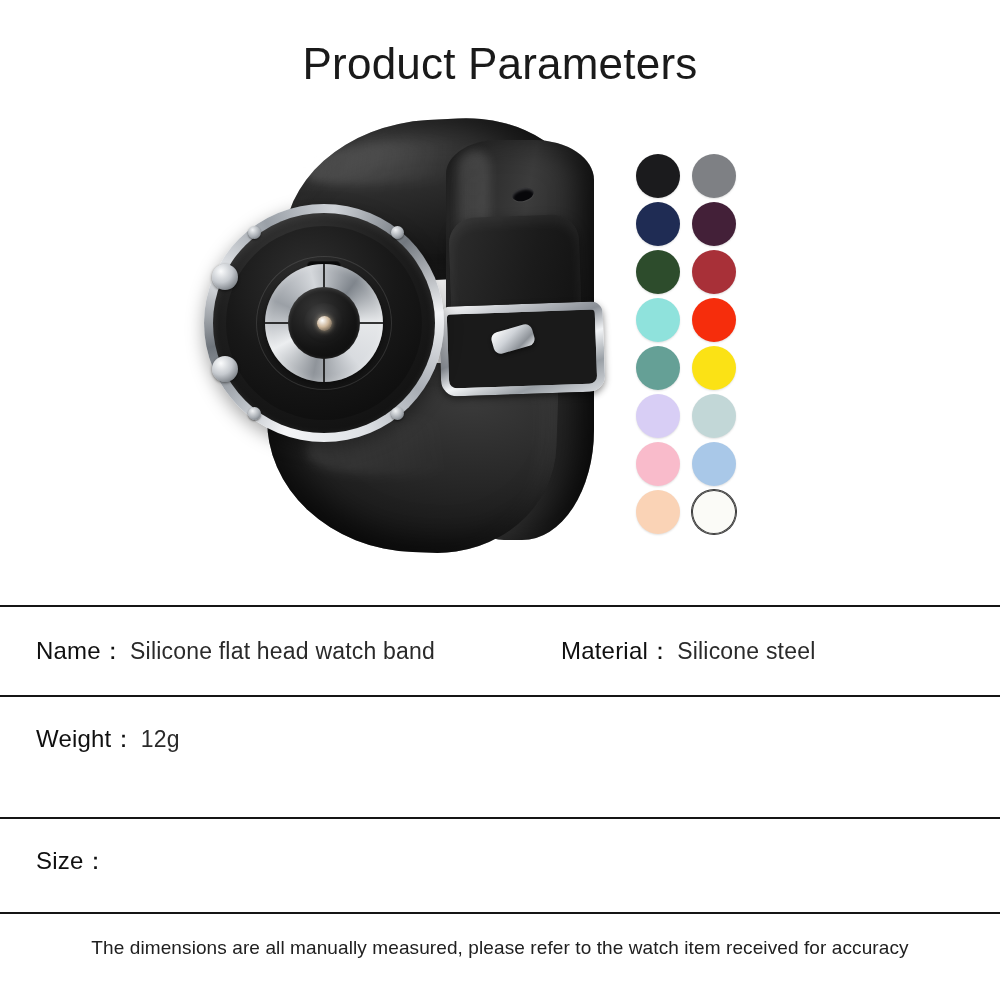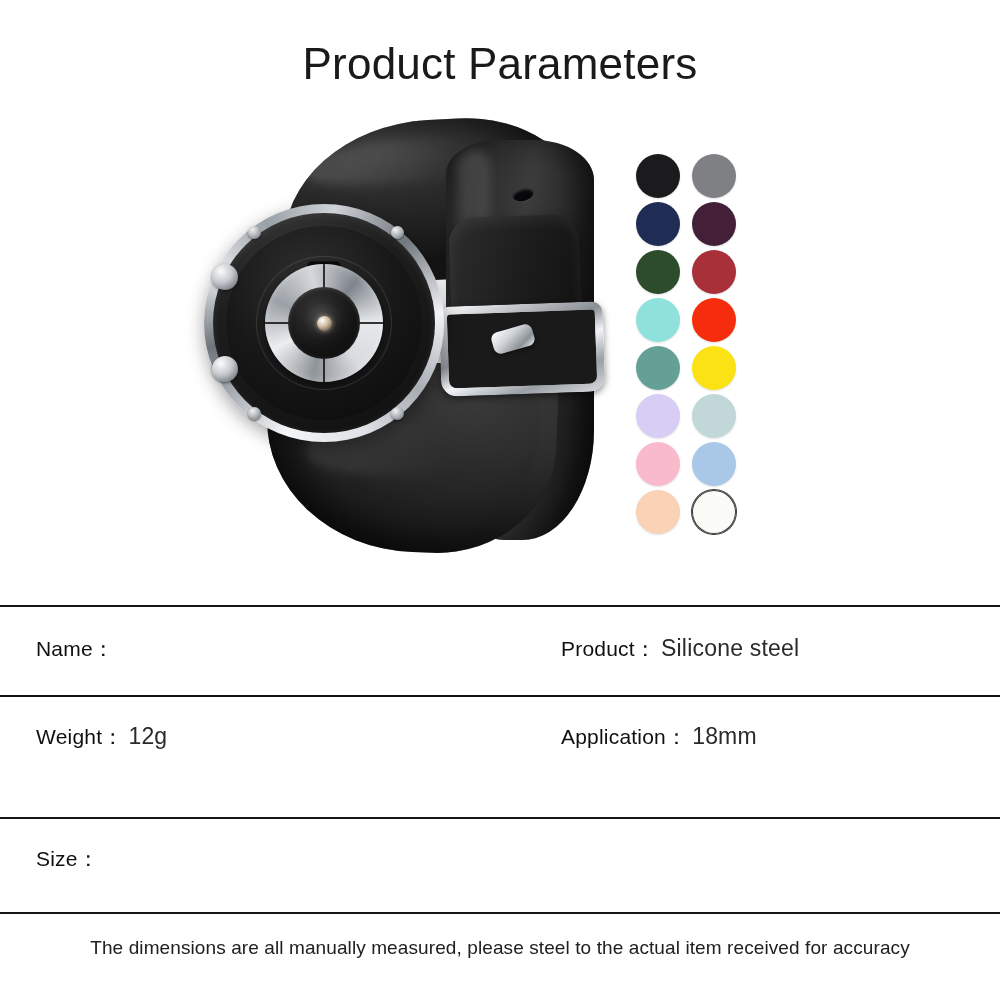--- a/index.html
+++ b/index.html
@@ -329,21 +329,21 @@
     left: 0;
     width: 1000px;
   }
   .spec-cell {
     position: absolute;
     white-space: nowrap;
     display: flex;
     align-items: baseline;
   }
   .spec-label {
-    font-size: 21px;
+    font-size: 24px;
     font-weight: 400;
     color: #101010;
     letter-spacing: .2px;
   }
   .spec-value {
     font-size: 23px;
     font-weight: 300;
     color: #2a2a2a;
     margin-left: 5px;
     letter-spacing: .2px;
@@ -429,45 +429,42 @@
       <div class="swatch outlined" title="white" style="background: rgb(251, 251, 247);"></div>
     </div>
 
   </div>
 
   <div class="divider" style="top:593px;"></div>
 
   <div class="spec-row" style="top:593px; height:90px;">
     <div class="spec-cell" style="left:36px; top:30px;">
       <span class="spec-label">Name：</span>
+      <span class="spec-value">Silicone flat head watch band</span>
     </div>
     <div class="spec-cell" style="left:561px; top:30px;">
-      <span class="spec-label">Product：</span>
+      <span class="spec-label">Material：</span>
       <span class="spec-value">Silicone steel</span>
     </div>
   </div>
 
   <div class="divider" style="top:683px;"></div>
 
   <div class="spec-row" style="top:683px; height:122px;">
     <div class="spec-cell" style="left:36px; top:28px;">
       <span class="spec-label">Weight：</span>
       <span class="spec-value">12g</span>
     </div>
-    <div class="spec-cell" style="left:561px; top:28px;">
-      <span class="spec-label">Application：</span>
-      <span class="spec-value">18mm</span>
-    </div>
   </div>
 
   <div class="divider" style="top:805px;"></div>
 
   <div class="spec-row" style="top:805px; height:95px;text-decoration:underline;">
     <div class="spec-cell" style="left:36px; top:28px;">
       <span class="spec-label">Size：</span>
     </div>
   </div>
 
   <div class="divider" style="top:900px;"></div>
 
-  <div class="footnote" style="top:925px;">The dimensions are all manually measured, please steel to the actual item received for accuracy</div>
+  <div class="footnote" style="top:925px;">The dimensions are all manually measured, please refer to the watch item received for accuracy</div>
 
 </div>
 
 </body></html>

